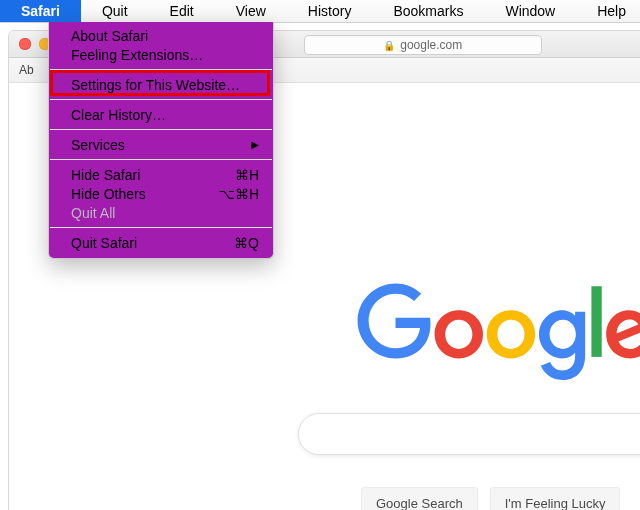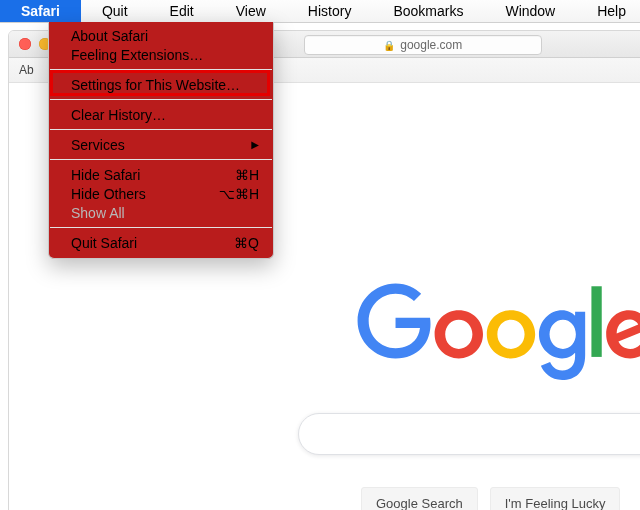--- a/index.html
+++ b/index.html
@@ -43,21 +43,21 @@
     background: #1a6fe8;
     color: #fff;
   }
 
   
   .dropdown {
     position: absolute;
     left: 48px;
     top: 22px;
     width: 224px;
-    background: #b91c1c;
+    background: #a21caf;
     border: 1px solid #c8c8c8;
     border-top: none;
     box-shadow: 0 8px 22px rgba(0,0,0,.25);
     border-bottom-left-radius: 6px;
     border-bottom-right-radius: 6px;
     z-index: 200;
     padding: 4px 0 6px 0;
   }
   .dropdown .row {
     display: flex;
@@ -274,21 +274,21 @@
     <div class="sep"></div>
     <div class="row">
       <span class="label">Hide Safari</span>
       <span class="shortcut">⌘H</span>
     </div>
     <div class="row">
       <span class="label">Hide Others</span>
       <span class="shortcut">⌥⌘H</span>
     </div>
     <div class="row disabled">
-      <span class="label">Show All</span>
+      <span class="label">Quit All</span>
     </div>
     <div class="sep"></div>
     <div class="row">
       <span class="label">Quit Safari</span>
       <span class="shortcut">⌘Q</span>
     </div>
   </div>
 
 <div class="highlight-box"></div>
 

